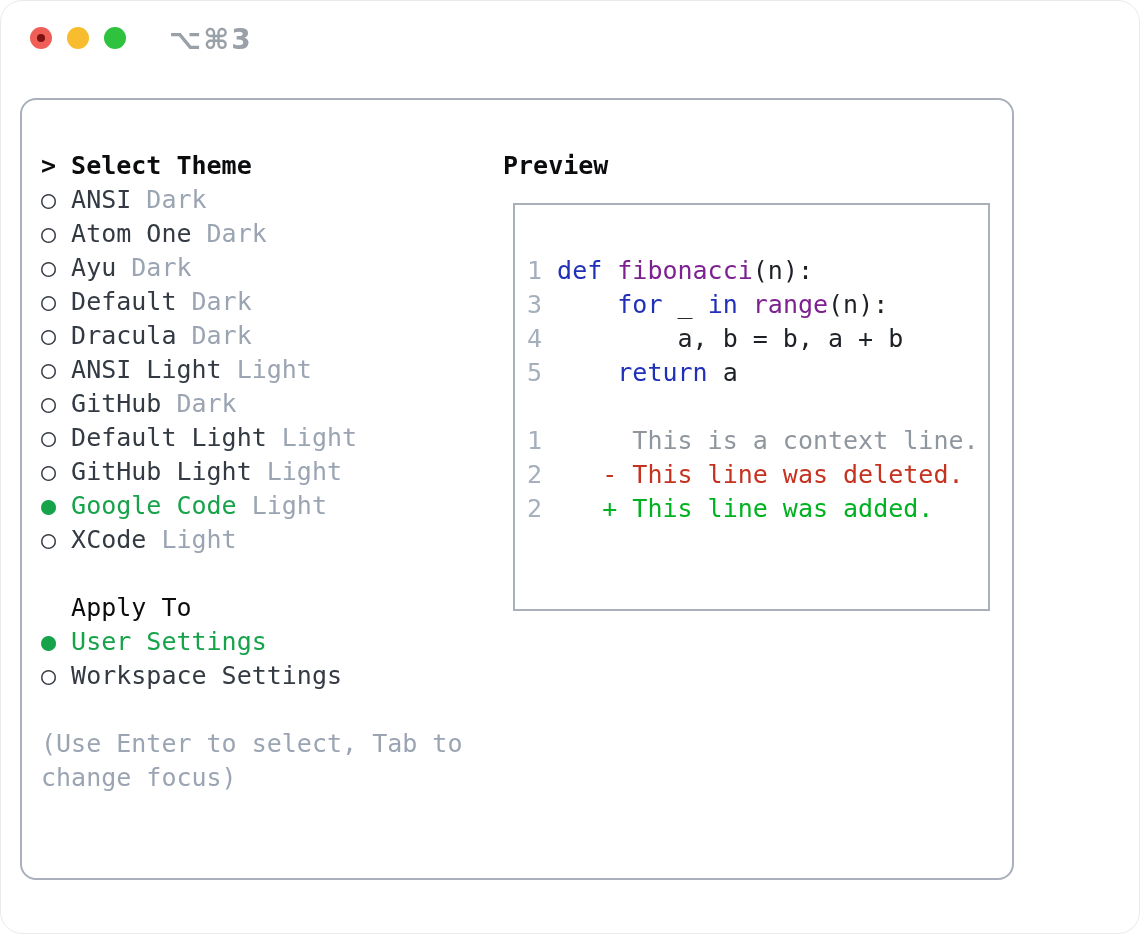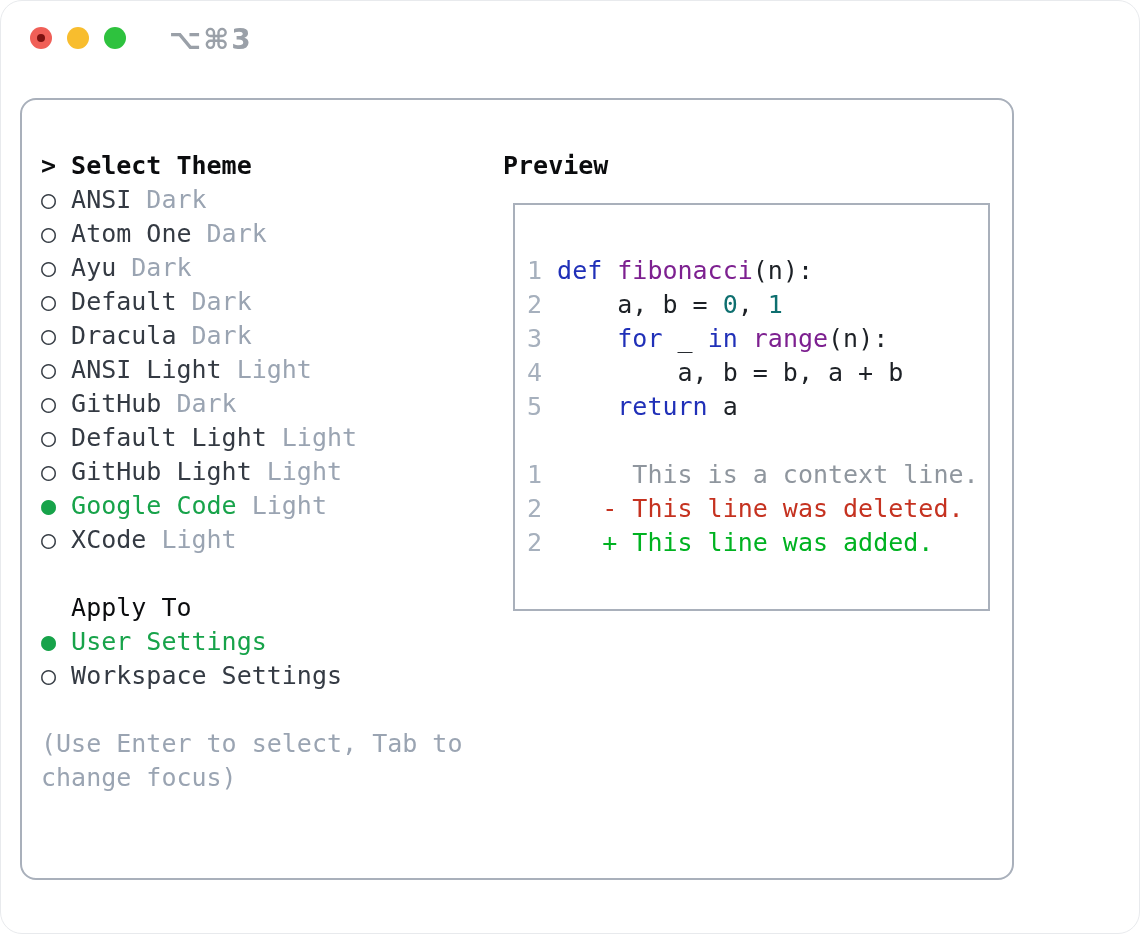--- a/index.html
+++ b/index.html
@@ -126,21 +126,20 @@
 
       <div class="row help">(Use Enter to select, Tab to</div>
       <div class="row help">change focus)</div>
     </div>
 
     <div class="preview-title">Preview</div>
 
     <div class="preview-box">
       <div class="code">
         <div class="crow"><span class="ln">1</span><span class="kw">def </span><span class="fn">fibonacci</span><span class="pl">(n):</span></div>
-        <div class="crow"><span class="ln">2</span><span class="pl">    a, b = </span><span class="lit">0</span><span class="pl">, </span><span class="lit">1</span></div>
         <div class="crow"><span class="ln">3</span><span class="pl">    </span><span class="kw">for</span><span class="pl"> _ </span><span class="kw">in</span><span class="pl"> </span><span class="fn">range</span><span class="pl">(n):</span></div>
         <div class="crow"><span class="ln">4</span><span class="pl">        a, b = b, a + b</span></div>
         <div class="crow"><span class="ln">5</span><span class="pl">    </span><span class="kw">return</span><span class="pl"> a</span></div>
 
         <div class="crow"></div>
 
         <div class="crow"><span class="ln">1</span><span class="context">     This is a context line.</span></div>
         <div class="crow"><span class="ln">2</span><span class="deleted">   - This line was deleted.</span></div>
         <div class="crow"><span class="ln">2</span><span class="added">   + This line was added.</span></div>
       </div>

